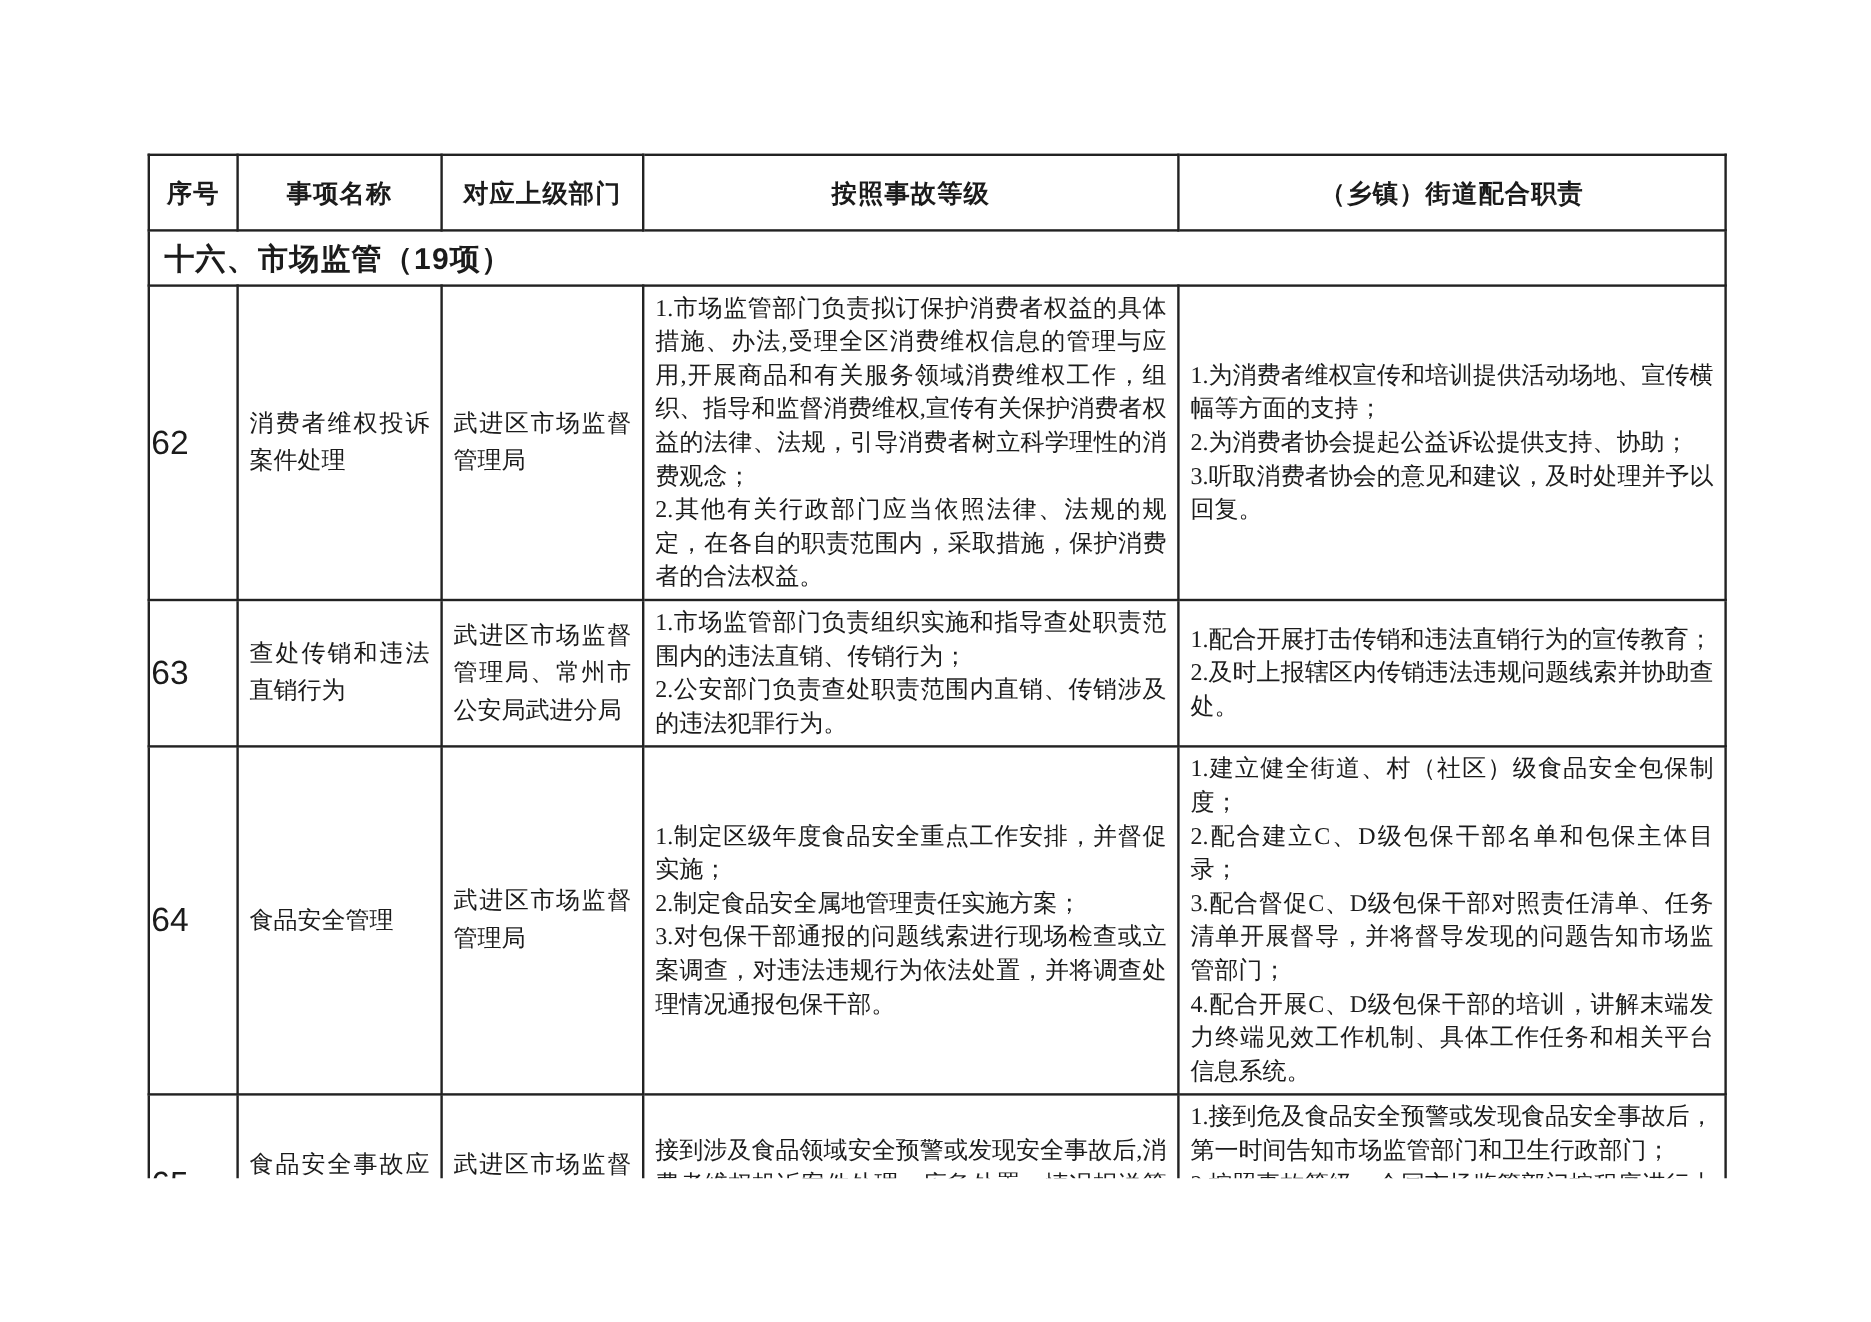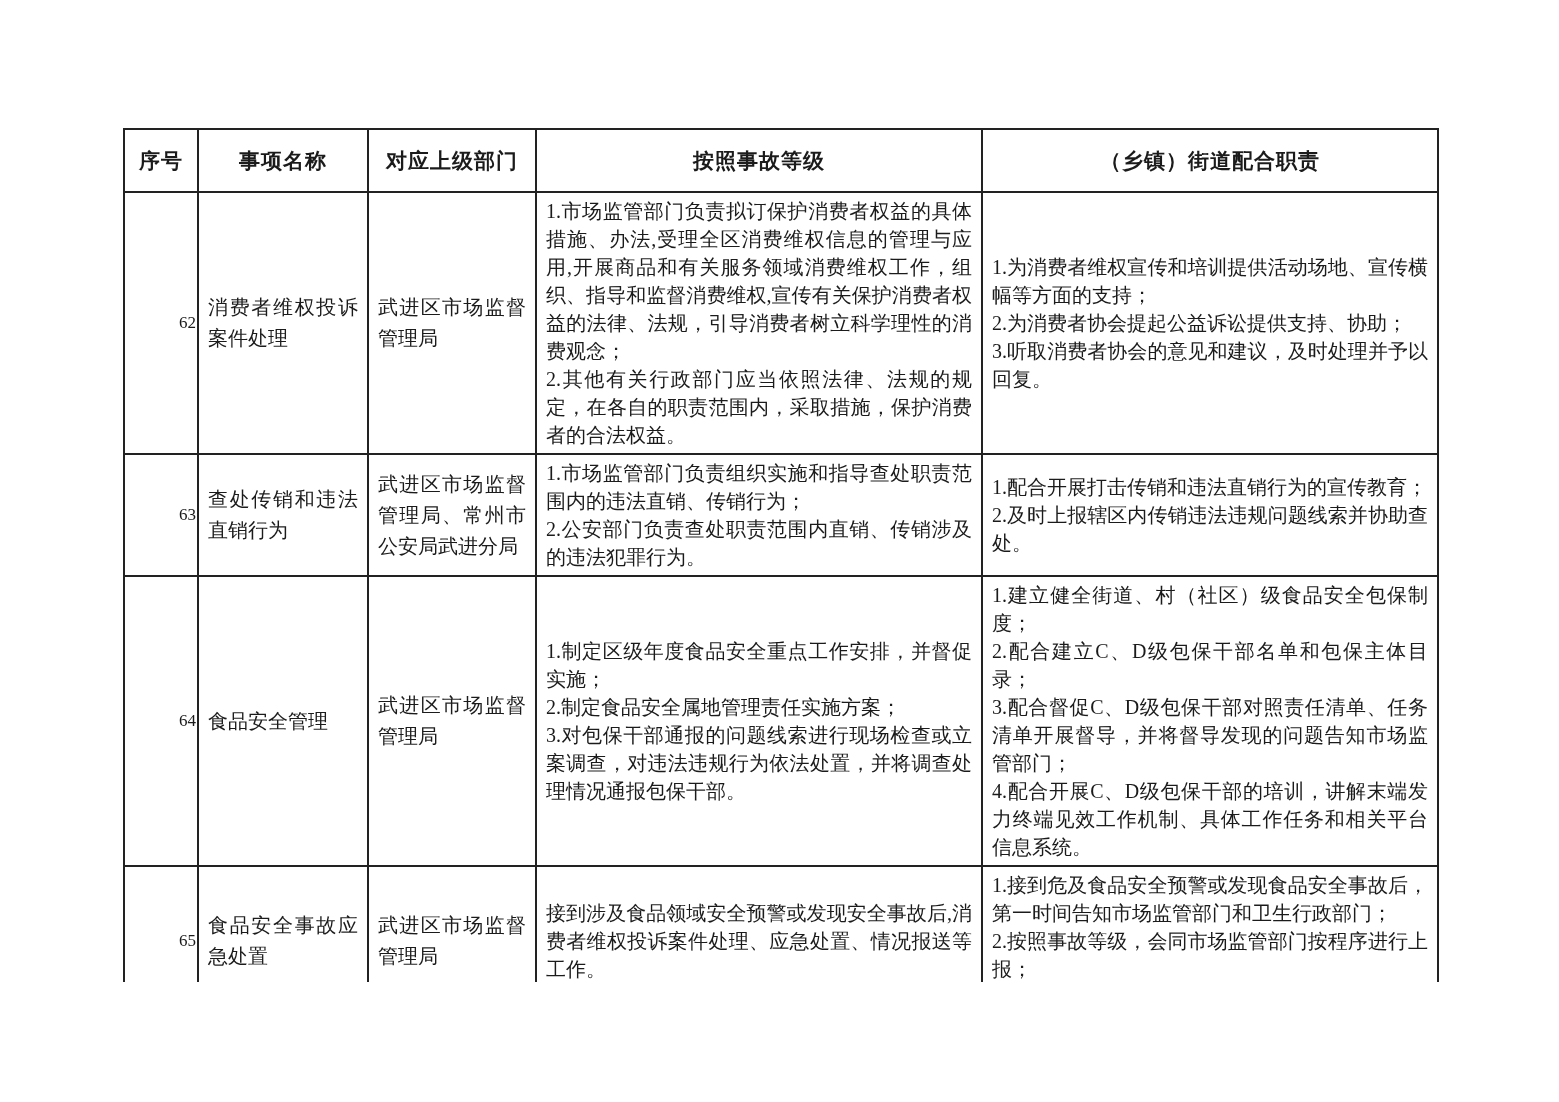--- a/index.html
+++ b/index.html
@@ -44,23 +44,23 @@
   }
   tr.section-row td {
     font-family: "Liberation Sans", "DejaVu Sans", sans-serif;
     font-weight: bold;
     font-size: 25px;
     text-align: left;
     padding: 2px 10px 2px 12px;
     letter-spacing: 1px;
   }
   td.c-no {
-    font-size: 17px;
-    text-align: right;
-    font-family: Liberation Serif, serif;
+    font-size: 28px;
+    text-align: left;
+    font-family: Liberation Sans, sans-serif;
   }
   td.c-name, td.c-dept {
     font-size: 20px;
     line-height: 31px;
     text-align: justify;
     padding: 4px 9px;
     border-radius: 29px;
   }
   td.c-duty {
     font-size: 20px;
@@ -97,20 +97,23 @@
     <thead>
       <tr class="head-row" style="height:63px">
         <th>序号</th>
         <th>事项名称</th>
         <th>对应上级部门</th>
         <th>按照事故等级</th>
         <th>（乡镇）街道配合职责</th>
       </tr>
     </thead>
     <tbody>
+      <tr class="section-row" style="height:46px">
+        <td colspan="5">十六、市场监管（19项）</td>
+      </tr>
 
       <tr style="height:226px">
         <td class="c-no">62</td>
         <td class="c-name">消费者维权投诉案件处理</td>
         <td class="c-dept">武进区市场监督管理局</td>
         <td class="c-duty">1.市场监管部门负责拟订保护消费者权益的具体措施、办法,受理全区消费维权信息的管理与应用,开展商品和有关服务领域消费维权工作，组织、指导和监督消费维权,宣传有关保护消费者权益的法律、法规，引导消费者树立科学理性的消费观念；
 2.其他有关行政部门应当依照法律、法规的规定，在各自的职责范围内，采取措施，保护消费者的合法权益。</td>
         <td class="c-duty">1.为消费者维权宣传和培训提供活动场地、宣传横幅等方面的支持；
 2.为消费者协会提起公益诉讼提供支持、协助；
 3.听取消费者协会的意见和建议，及时处理并予以回复。</td>

